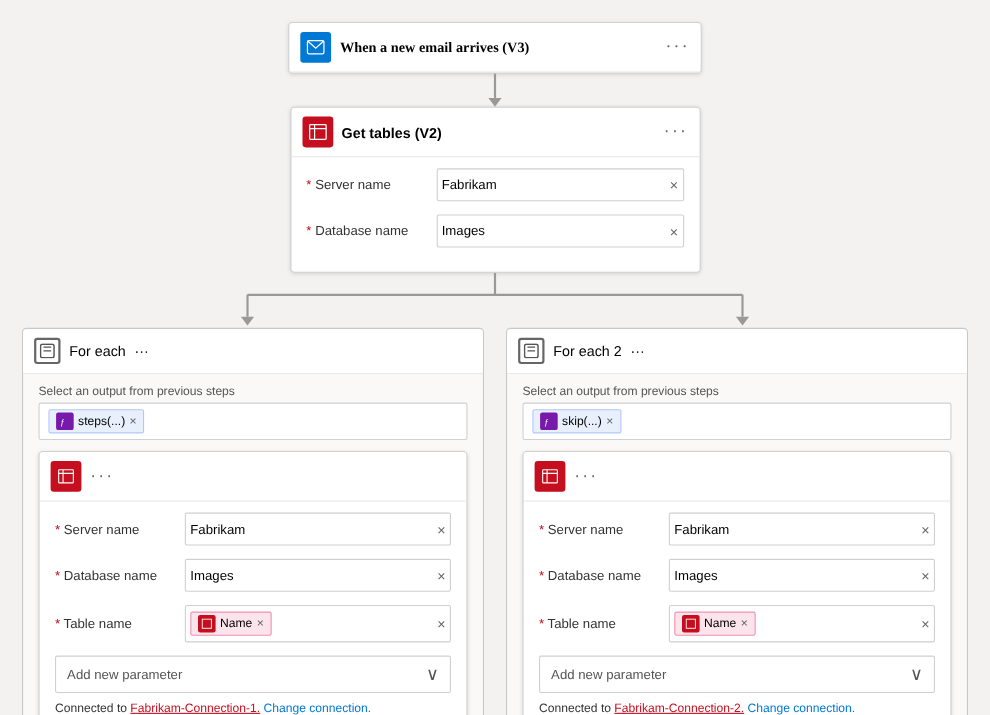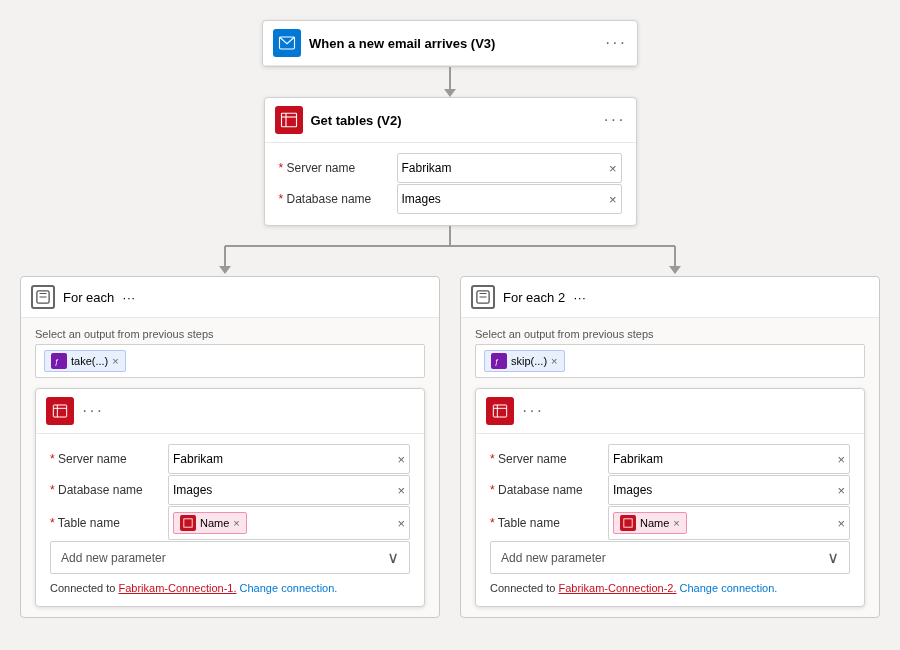--- a/index.html
+++ b/index.html
@@ -57,21 +57,21 @@
       flex-shrink: 0;
     }
     .icon-blue { background: #0078d4; }
     .icon-red { background: #c50f1f; }
     .card-body {
       padding: 10px 14px;
     }
     .field-row {
       display: flex;
       align-items: center;
-      margin-bottom: 1px;
+      margin-bottom: 12px;
       gap: 8px;
     }
     .field-label {
       min-width: 110px;
       font-size: 12px;
       color: #333;
     }
     .field-label::before {
       content: '* ';
       color: #c50f1f;
@@ -132,20 +132,21 @@
       display: flex;
       align-items: flex-start;
       gap: 20px;
       width: 100%;
       justify-content: center;
       position: relative;
     }
     
     .top-card {
       width: 376px;
+      font-family: Liberation Serif, serif;
     }
     
     .mid-card {
       width: 373px;
     }
     
     .svg-connector {
       width: 900px;
       height: 50px;
     }
@@ -313,21 +314,21 @@
       </div>
       <div class="foreach-body">
         <div style="font-size:11px;color:#555;margin-bottom:4px;">Select an output from previous steps</div>
         <div class="output-select">
           <div class="output-tag">
             <span class="tag-icon">
               <svg width="10" height="10" viewBox="0 0 12 12" fill="white">
                   <text x="1" y="10" font-size="9">ƒ</text>
                 </svg>
             </span>
-            <span>take(...)</span>
+            <span>steps(...)</span>
             <span style="cursor:pointer;color:#666;">×</span>
           </div>
         </div>
 
         <div class="card inner-card">
           <div class="card-header">
             <div class="card-icon icon-red">
               <svg width="16" height="16" viewBox="0 0 24 24">
                 <rect x="2" y="3" width="20" height="18" rx="1" fill="none" stroke="white" stroke-width="1.5"></rect>
                 <line x1="2" y1="8" x2="22" y2="8" stroke="white" stroke-width="1.5"></line>

